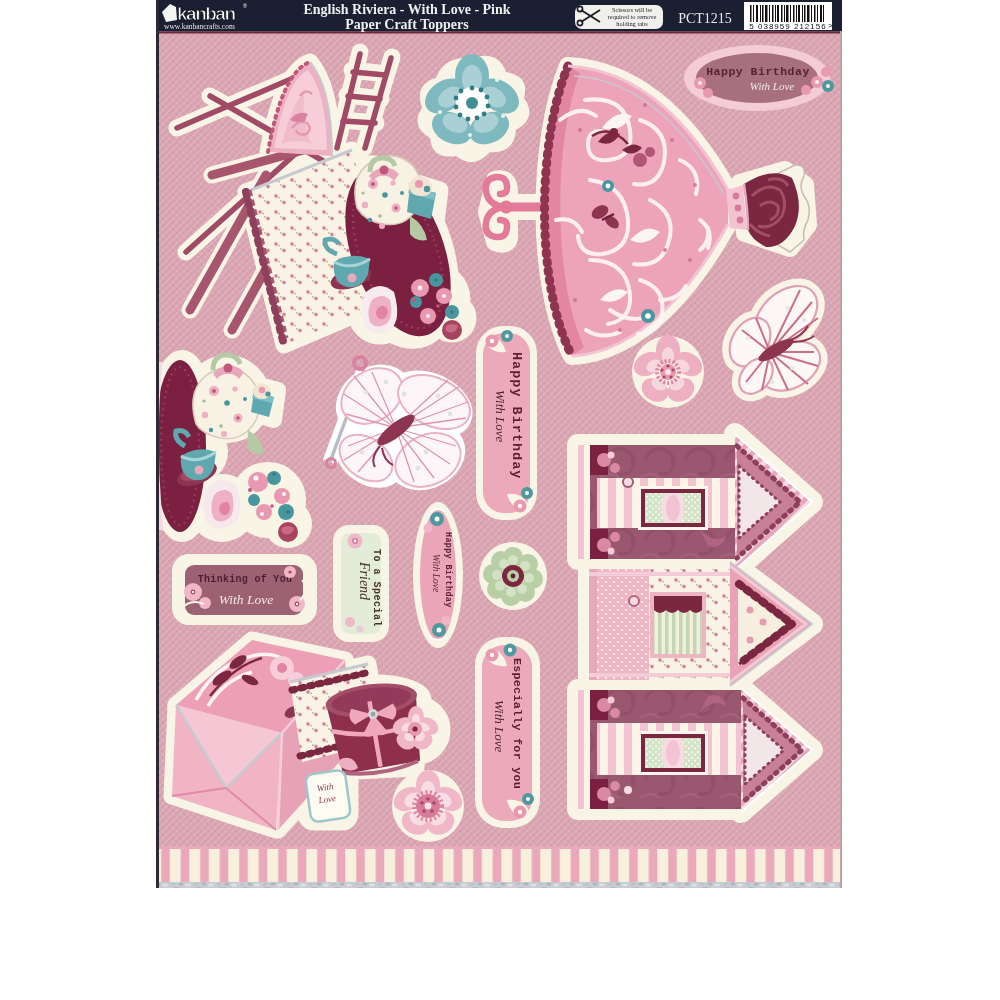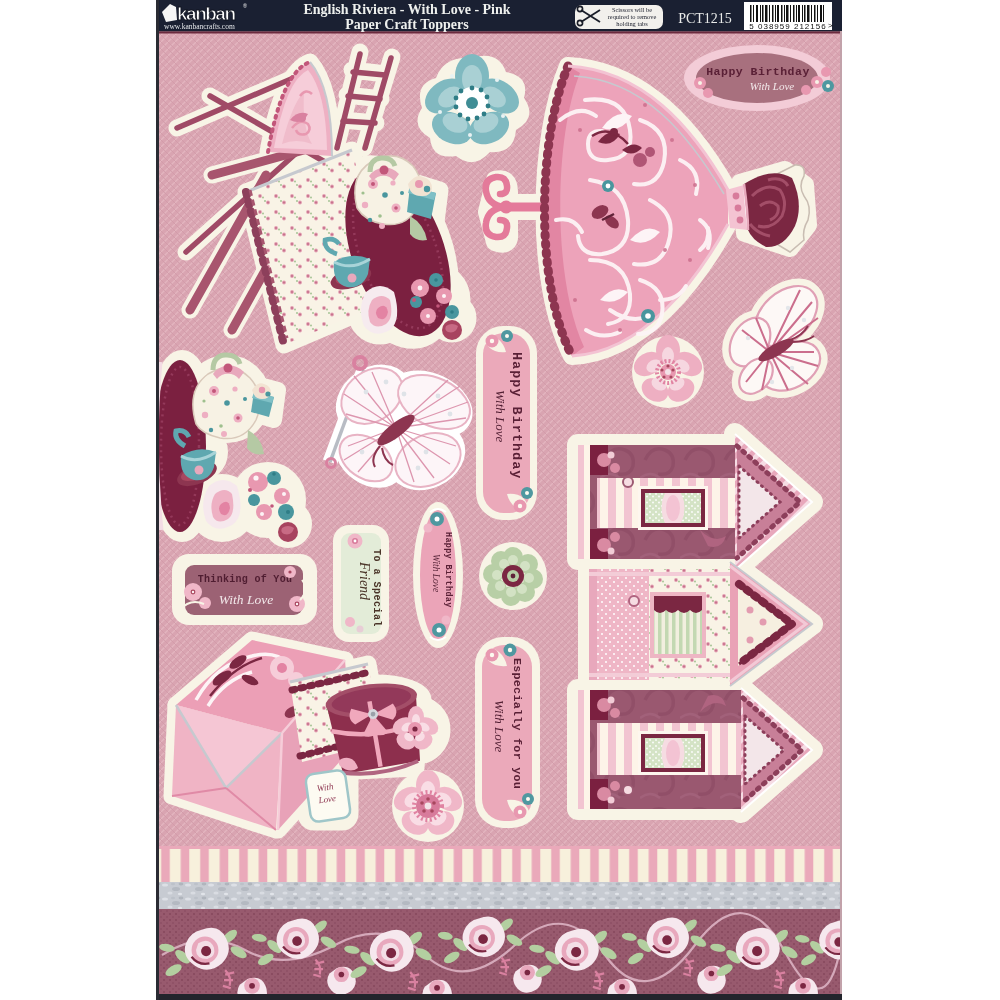--- a/index.html
+++ b/index.html
@@ -1,15 +1,15 @@
 <!DOCTYPE html>
 <html><head><meta charset="utf-8">
 <style>
 html,body{margin:0;padding:0;background:#ffffff;}
-#page{position:relative;width:1000px;height:1000px;background:#ffffff;font-family:"Liberation Sans",sans-serif;}
+#page{position:relative;width:1000px;height:888px;background:#ffffff;font-family:"Liberation Sans",sans-serif;}
 svg{position:absolute;top:0;left:0;}
 </style></head>
 <body>
 <div id="page">
 <svg width="1000" height="1000" viewBox="0 0 1000 1000">
 <defs>
 <pattern id="bgp" width="7" height="7" patternUnits="userSpaceOnUse">
   <rect width="7" height="7" fill="#d9a4b1"></rect>
   <path d="M0 7L7 0" stroke="#e3b5bf" stroke-width="1.3"></path>
   <path d="M0 0L7 7" stroke="#d29aa8" stroke-width="0.8"></path>

